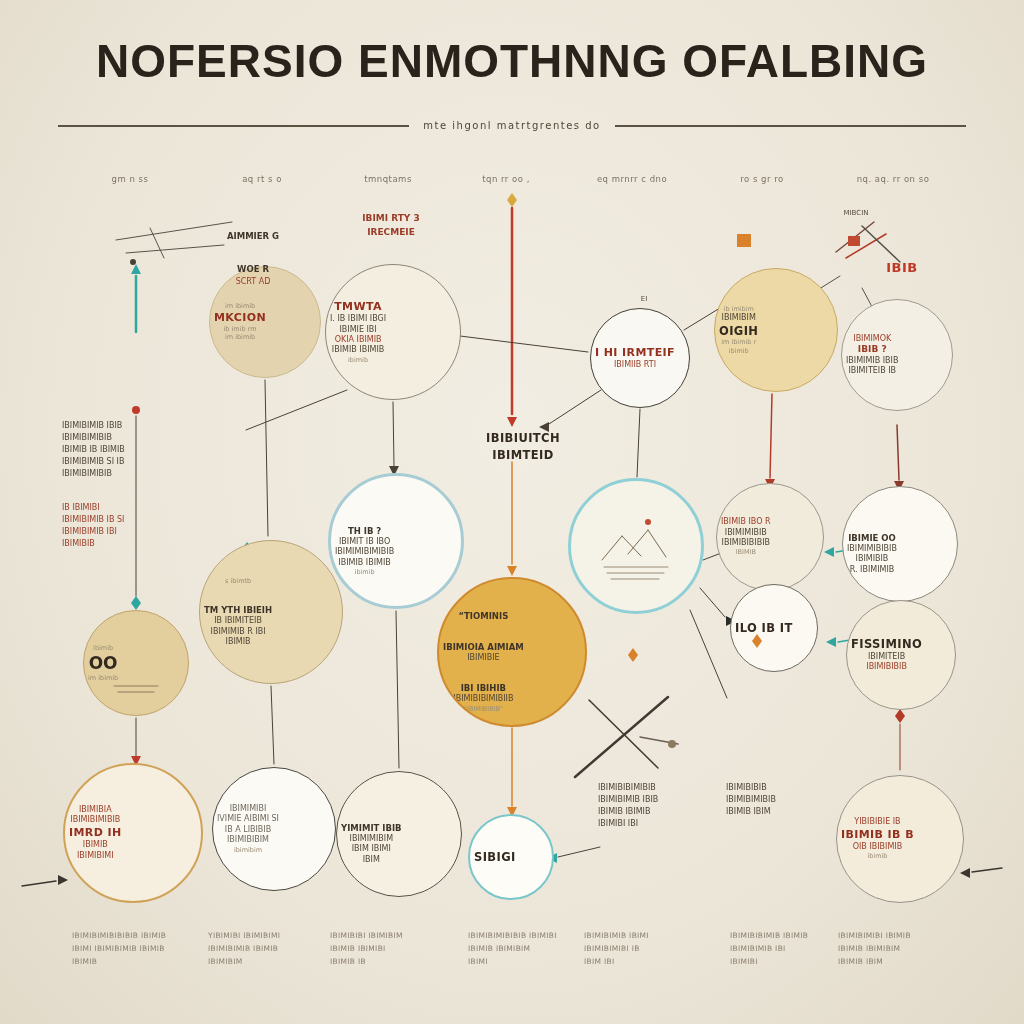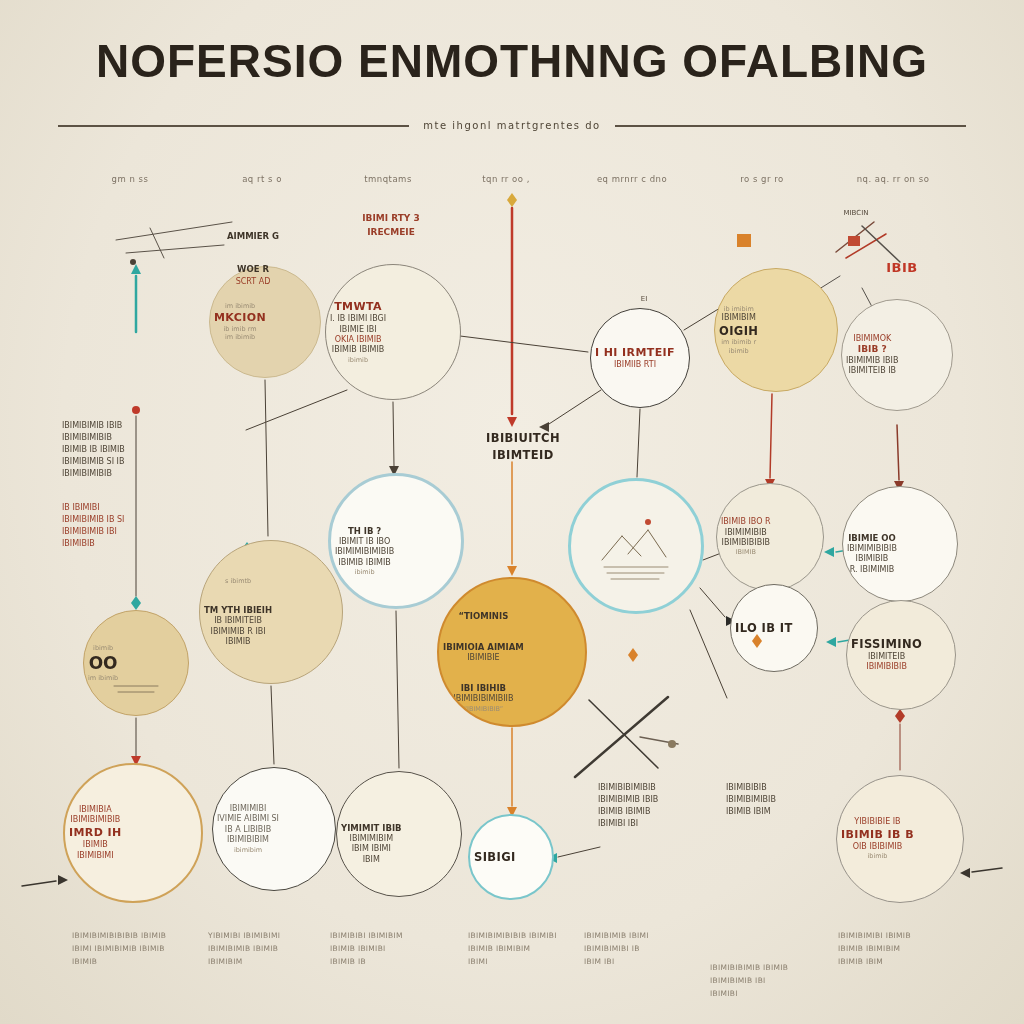--- a/index.html
+++ b/index.html
@@ -363,21 +363,21 @@
       <div class="footer-col" style="left: 452px; margin-left: 16px;">
         <span>IBIMIBIMIBIBIB IBIMIBI</span>
         <span>IBIMIB IBIMIBIM</span>
         <span>IBIMI</span>
       </div>
       <div class="footer-col" style="left: 584px;">
         <span>IBIMIBIMIB IBIMI</span>
         <span>IBIMIBIMIBI IB</span>
         <span>IBIM IBI</span>
       </div>
-      <div class="footer-col" style="left: 710px; margin-top: 32px;">
+      <div class="footer-col" style="left: 730px;">
         <span>IBIMIBIBIMIB IBIMIB</span>
         <span>IBIMIBIMIB IBI</span>
         <span>IBIMIBI</span>
       </div>
       <div class="footer-col" style="left: 838px;">
         <span>IBIMIBIMIBI IBIMIB</span>
         <span>IBIMIB IBIMIBIM</span>
         <span>IBIMIB IBIM</span>
       </div>
     </div>

